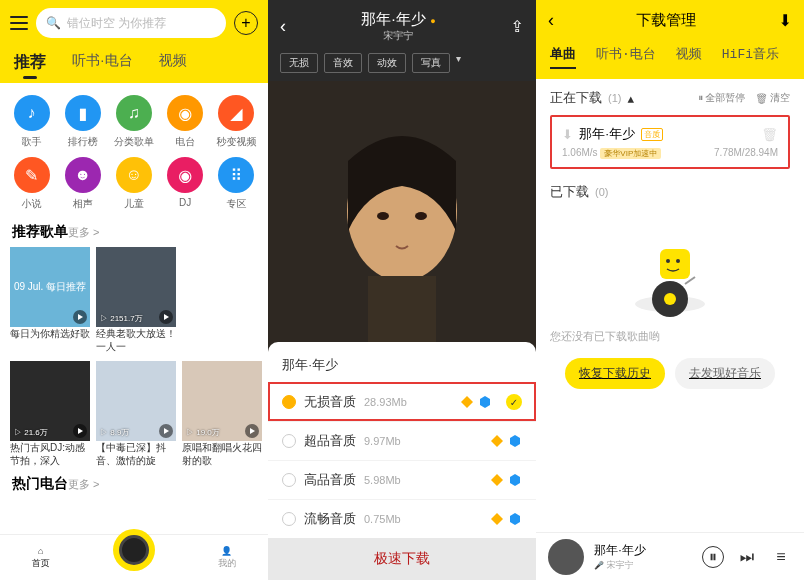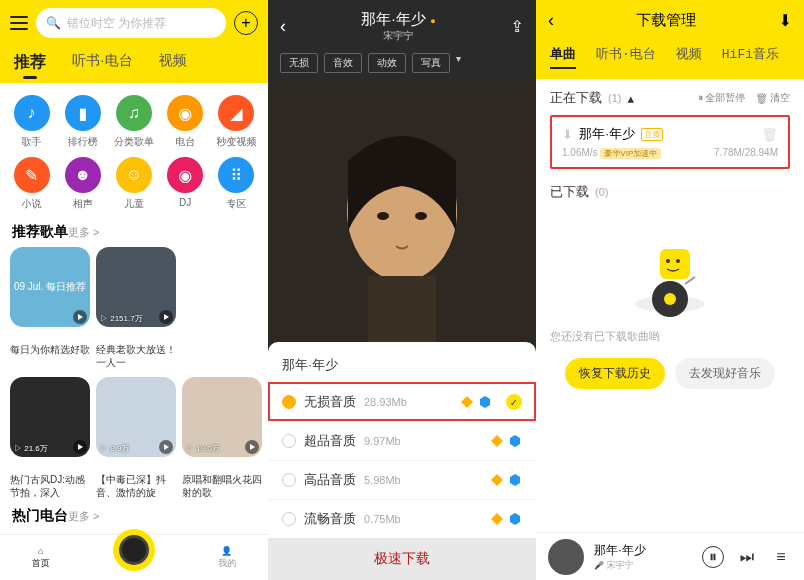--- a/index.html
+++ b/index.html
@@ -16,25 +16,25 @@
 .s1-tabs .active { font-weight: 700; font-size: 16px; color: #222; position: relative; }
 .s1-tabs .active::after { content: ""; position: absolute; bottom: -6px; left: 50%; transform: translateX(-50%); width: 14px; height: 3px; background: #222; border-radius: 2px; }
 .s1-body { flex: 1; overflow: hidden; background: #fff; }
 .cat-grid { display: grid; grid-template-columns: repeat(5,1fr); padding: 12px 6px 4px; gap: 8px 0; }
 .cat { display: flex; flex-direction: column; align-items: center; gap: 4px; font-size: 10px; color: #666; }
 .cat .ic { width: 36px; height: 36px; border-radius: 50%; display: flex; align-items: center; justify-content: center; color: #fff; font-size: 16px; }
 .sec-hd { display: flex; align-items: center; padding: 8px 12px 6px; font-size: 14px; font-weight: 700; }
 .sec-hd .more { font-size: 11px; color: #999; font-weight: 400; }
 .pl-row { display: flex; gap: 6px; padding: 0 10px; }
 .pl { width: 80px; }
-.pl .thumb { width: 80px; height: 80px; border-radius: 13px; background: #ddd; position: relative; overflow: hidden; display: flex; align-items: center; justify-content: center; font-size: 10px; color: #fff; }
+.pl .thumb { width: 80px; height: 80px; border-radius: 0; background: #ddd; position: relative; overflow: hidden; display: flex; align-items: center; justify-content: center; font-size: 10px; color: #fff; }
 .pl .count { position: absolute; bottom: 3px; left: 4px; font-size: 8px; color: #fff; text-shadow: 0 0 2px #000; }
 .pl .play { position: absolute; bottom: 3px; right: 3px; width: 14px; height: 14px; border-radius: 50%; background: rgba(0,0,0,0.5); display: flex; align-items: center; justify-content: center; }
 .pl .play::after { content: ""; border-left: 5px solid #fff; border-top: 3px solid transparent; border-bottom: 3px solid transparent; margin-left: 1px; }
-.pl .title { font-size: 10px; color: #333; line-height: 1.3; margin-top: 16px; height: 26px; overflow: hidden; }
+.pl .title { font-size: 10px; color: #333; line-height: 1.3; margin-top: 0; height: 26px; overflow: hidden; }
 .bottom-nav { position: absolute; bottom: 0; left: 0; right: 0; height: 46px; background: #fff; border-top: 1px solid #eee; display: flex; align-items: center; justify-content: space-around; }
 .nav-item { display: flex; flex-direction: column; align-items: center; gap: 1px; font-size: 9px; color: #999; }
 .nav-item.active { color: #222; }
 .nav-disc { width: 42px; height: 42px; border-radius: 50%; background: #ffe300; display: flex; align-items: center; justify-content: center; margin-top: -16px; }
 .nav-disc::after { content: ""; width: 24px; height: 24px; border-radius: 50%; background: #222; border: 3px solid #444; }
 
 
 .s2 { background: #2a2a2a; }
 .s2-hdr { padding: 10px 12px; display: flex; align-items: center; justify-content: space-between; color: #fff; }
 .s2-hdr .back { font-size: 18px; }
@@ -69,21 +69,21 @@
 .grp-actions { margin-left: auto; display: flex; gap: 10px; font-size: 10px; color: #888; }
 .grp-actions span { display: flex; align-items: center; gap: 2px; }
 .dl-item { border: 2px solid #e53935; border-radius: 2px; padding: 8px 10px; margin-bottom: 14px; }
 .dl-item .line1 { display: flex; align-items: center; gap: 6px; font-size: 13px; margin-bottom: 4px; }
 .dl-item .prog-row { display: flex; justify-content: space-between; font-size: 10px; color: #aaa; }
 .dl-item .speed { color: #aaa; }
 .vip-tag { background: #ffe9a8; color: #b8860b; font-size: 8px; padding: 1px 4px; border-radius: 2px; }
 .empty { text-align: left; padding: 20px 0; }
 .empty-img { width: 90px; height: 90px; margin: 0 auto 10px; position: relative; }
 .empty-txt { font-size: 11px; color: #aaa; margin-bottom: 14px; }
-.btn-row { display: flex; gap: 10px; justify-content: center; }
+.btn-row { display: flex; gap: 10px; justify-content: center; text-decoration: underline; }
 .btn { padding: 7px 14px; border-radius: 16px; font-size: 12px; }
 .btn.primary { background: #ffe300; color: #333; }
 .btn.secondary { background: #f2f2f2; color: #666; }
 .mini-player { position: absolute; bottom: 0; left: 0; right: 0; height: 48px; background: #fff; border-top: 1px solid #eee; display: flex; align-items: center; padding: 0 12px; gap: 10px; }
 .mini-player .cover { width: 36px; height: 36px; border-radius: 50%; background: #555; }
 .mini-player .info { flex: 1; font-size: 12px; }
 .mini-player .info .artist { font-size: 9px; color: #aaa; }
 .mini-player .ctrl { display: flex; gap: 12px; align-items: center; color: #333; }
 .ctrl-btn { width: 22px; height: 22px; display: flex; align-items: center; justify-content: center; }
 </style>

